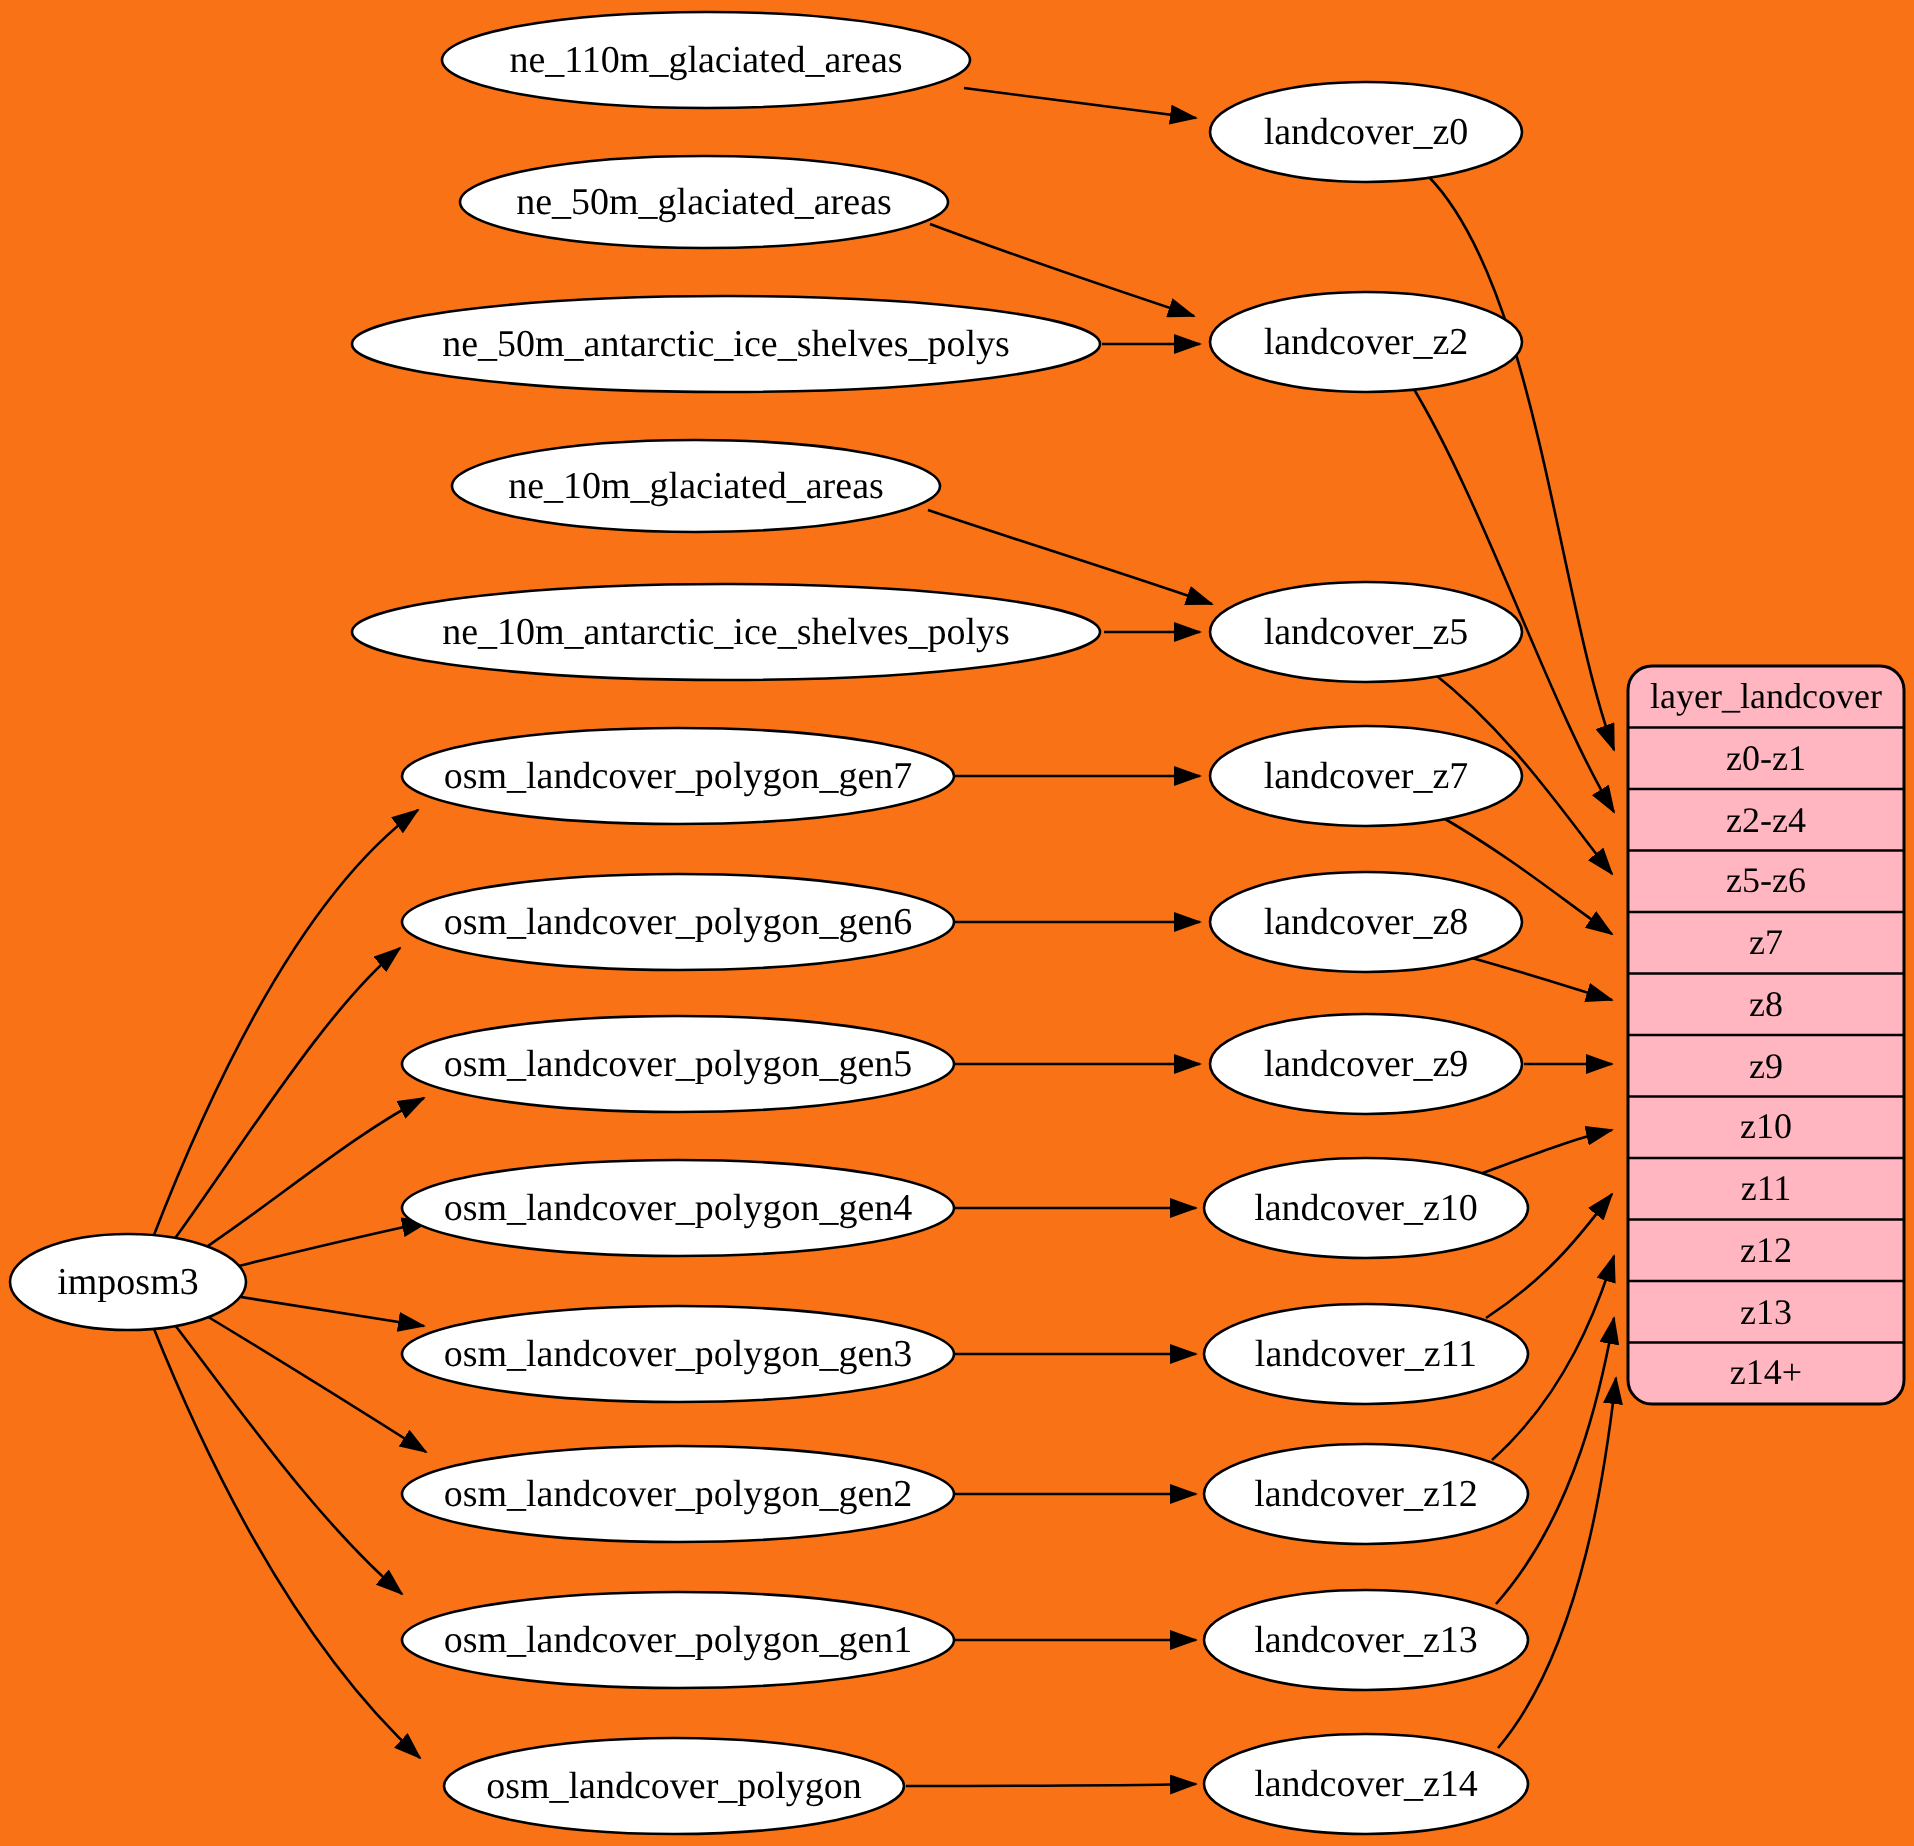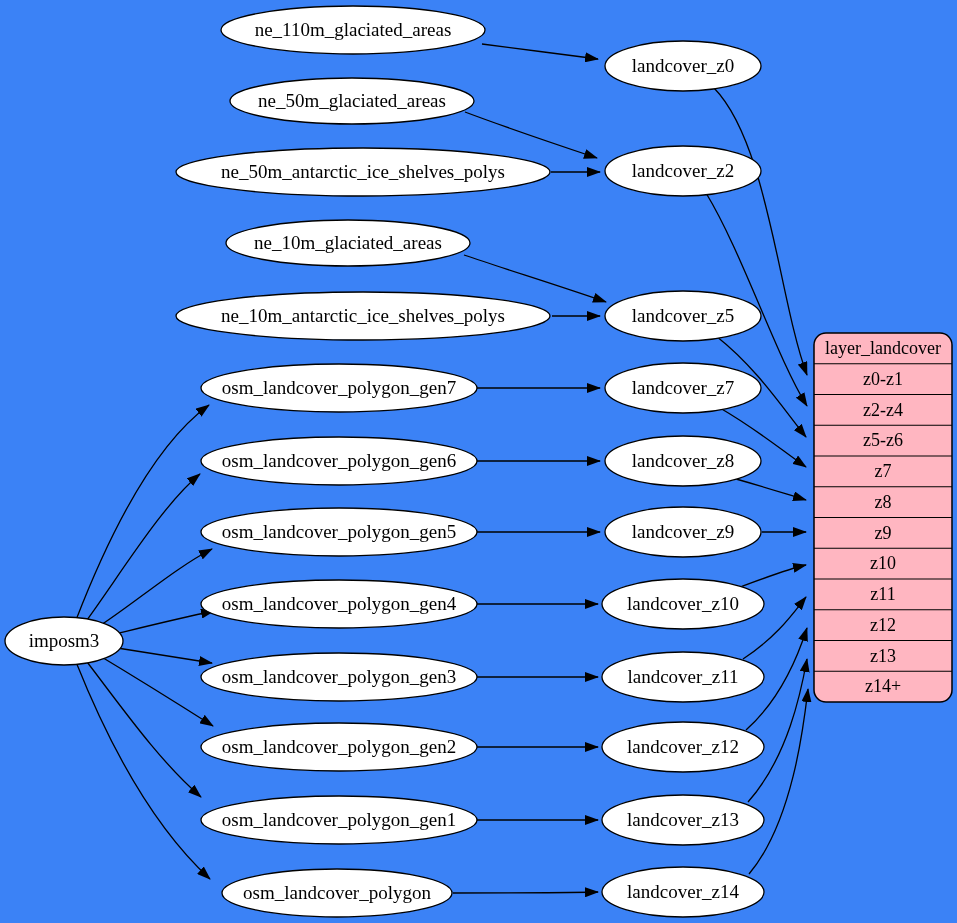--- a/index.html
+++ b/index.html
@@ -1,16 +1,16 @@
 <!DOCTYPE html>
 <html><head>
 <meta charset="utf-8">
 <style>
   html,body{margin:0;padding:0;background:#ffffff;}
-  .canvas{position:relative;width:957px;height:923px;background:#3b82f6;overflow:hidden;}
+  .canvas{position:relative;width:957px;height:923px;background:#f97316;overflow:hidden;}
   svg{display:block;}
   .edge{fill:none;stroke:#000000;stroke-width:1.3;}
   .node-shape{stroke:#000000;stroke-width:1.3;}
   .node-label{font-family:"Liberation Serif", serif;font-size:19px;fill:#000000;text-anchor:middle;}
   .record-label{font-family:"Liberation Serif", serif;font-size:18px;fill:#000000;text-anchor:middle;}
   .record-sep{stroke:#000000;stroke-width:1.2;}
   .record-box{stroke:#000000;stroke-width:1.5;}
 </style>
 </head>
 <body>

